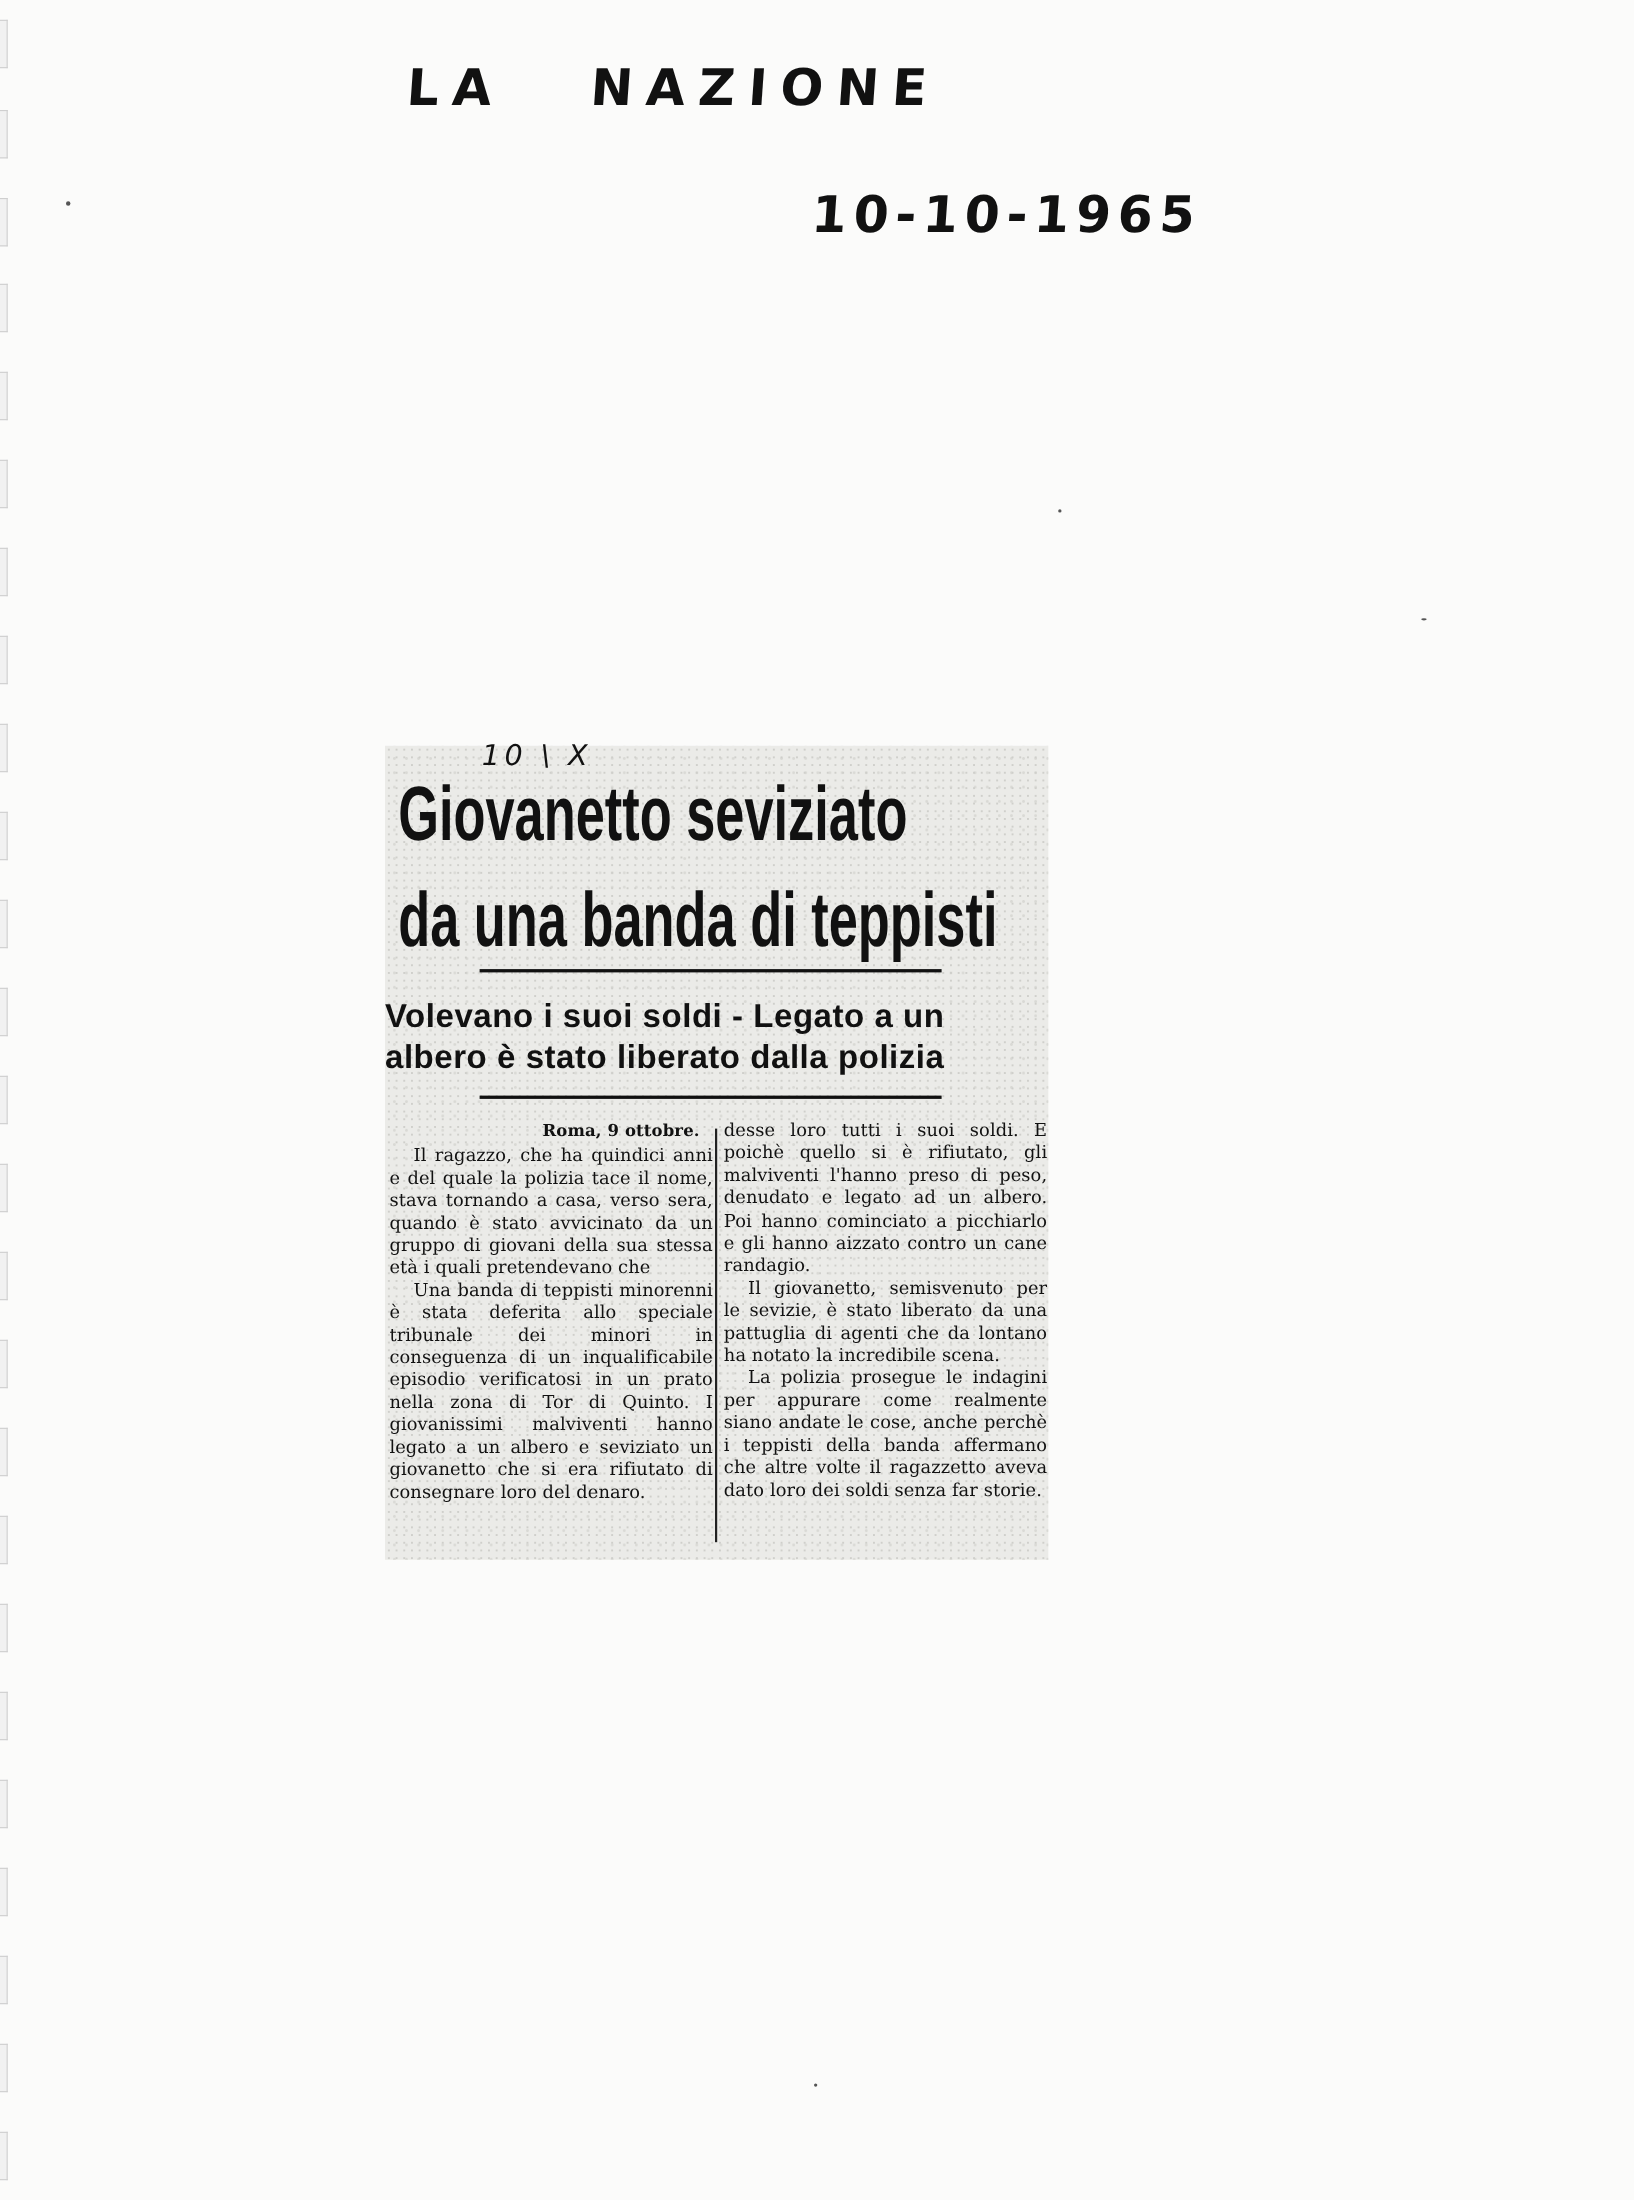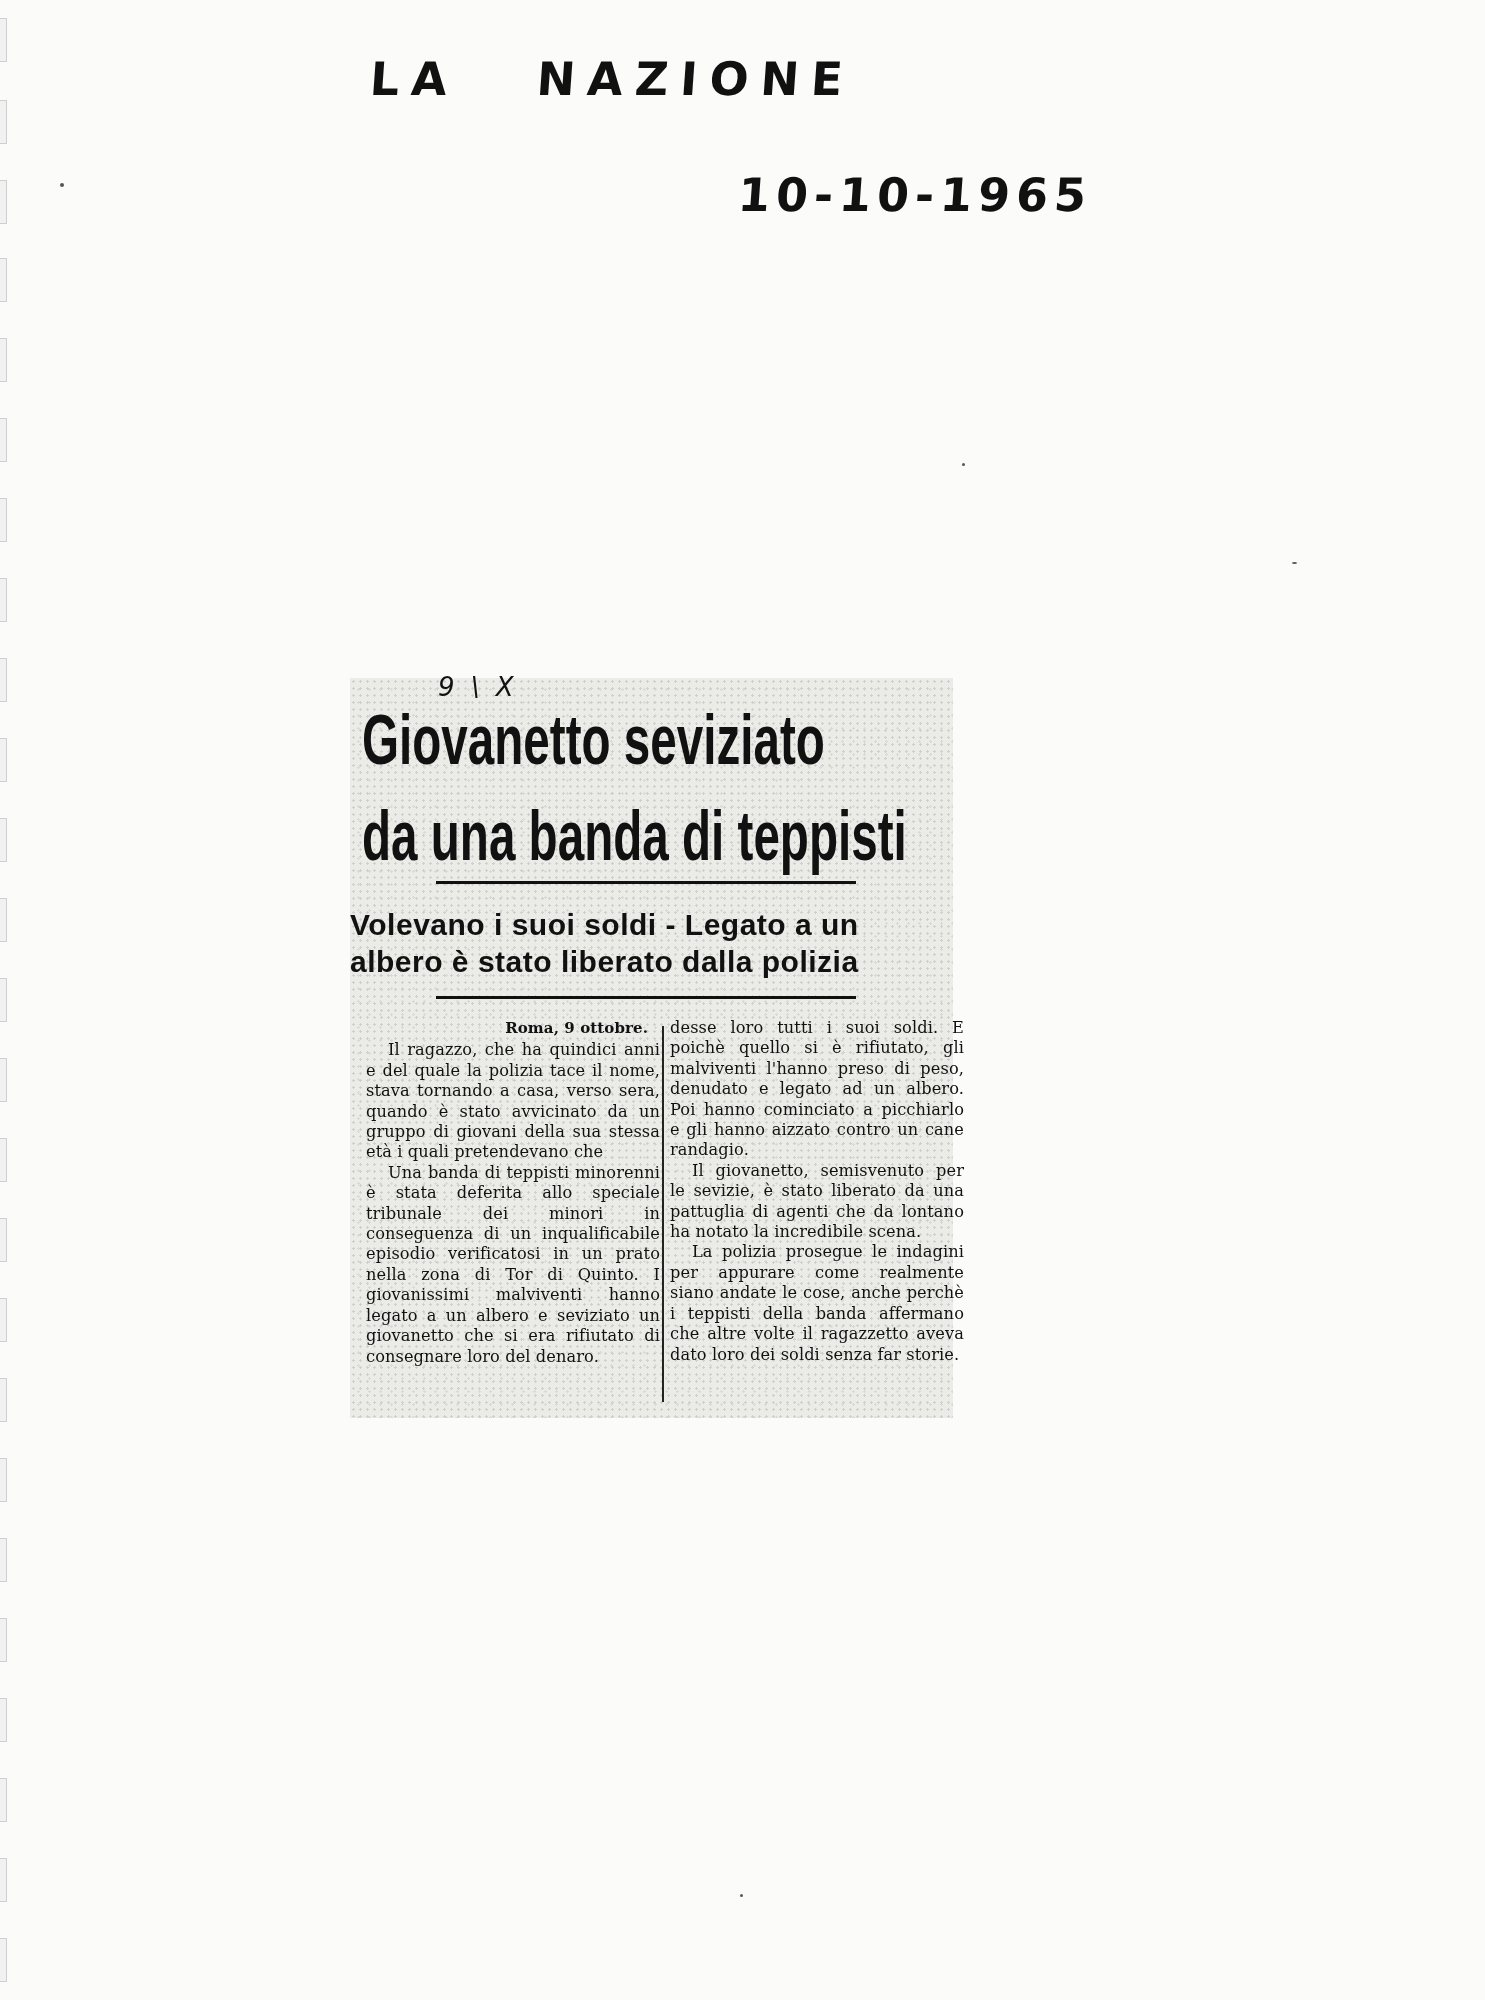--- a/index.html
+++ b/index.html
@@ -55,21 +55,21 @@
     position: absolute; left: 86px; width: 420px; height: 3px; background: #111;
   }
   .rule-1 { top: 203px; }
   .rule-2 { top: 318px; }
   .subheadline {
     position: absolute; left: 0; top: 228px; width: 580px;
     font-family: "Liberation Sans", sans-serif; font-weight: bold;
     font-size: 30px; line-height: 37px; letter-spacing: 0.5px;
   }
   .body-cols {
-    position: absolute; left: 12px; top: 340px; width: 484px; height: 390px;
+    position: absolute; left: 0; top: 340px; width: 484px; height: 390px;
   }
   .col {
     position: absolute; top: 0; width: 294px;
     font-family: "DejaVu Serif", serif; font-size: 16.2px; line-height: 20.4px;
     text-align: justify; letter-spacing: 0.1px;
   }
   .col-1 { left: 4px; }
   .col-2 { left: 308px; }
   .col-divider { position: absolute; left: 300px; top: 8px; width: 2px; height: 376px; background: #222; }
   .dateline { text-align: right; font-weight: bold; font-size: 15px; padding-right: 12px; margin-bottom: 2px; }
@@ -109,21 +109,21 @@
 
 <div class="handwritten hw-pub">LA NAZIONE</div>
 <div class="handwritten hw-date">10-10-1965</div>
 
 <div class="speck" style="left:60px;top:183px"></div>
 <div class="speck" style="left:962px;top:463px;width:3px;height:3px"></div>
 <div class="speck" style="left:1292px;top:562px;width:5px;height:2px"></div>
 <div class="speck" style="left:740px;top:1894px;width:3px;height:3px"></div>
 
 <div class="clipping">
-  <div class="hand-note">9 \ X</div>
+  <div class="hand-note">10 \ X</div>
 
   <div class="headline">
     <div>Giovanetto seviziato</div>
     <div>da una banda di teppisti</div>
   </div>
 
   <div class="rule rule-1"></div>
   <div class="subheadline">Volevano i suoi soldi - Legato a un albero è stato liberato dalla polizia</div>
   <div class="rule rule-2"></div>
 

